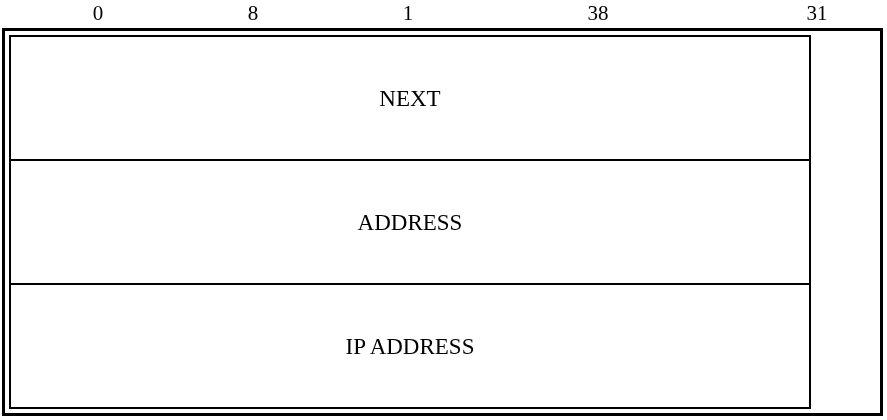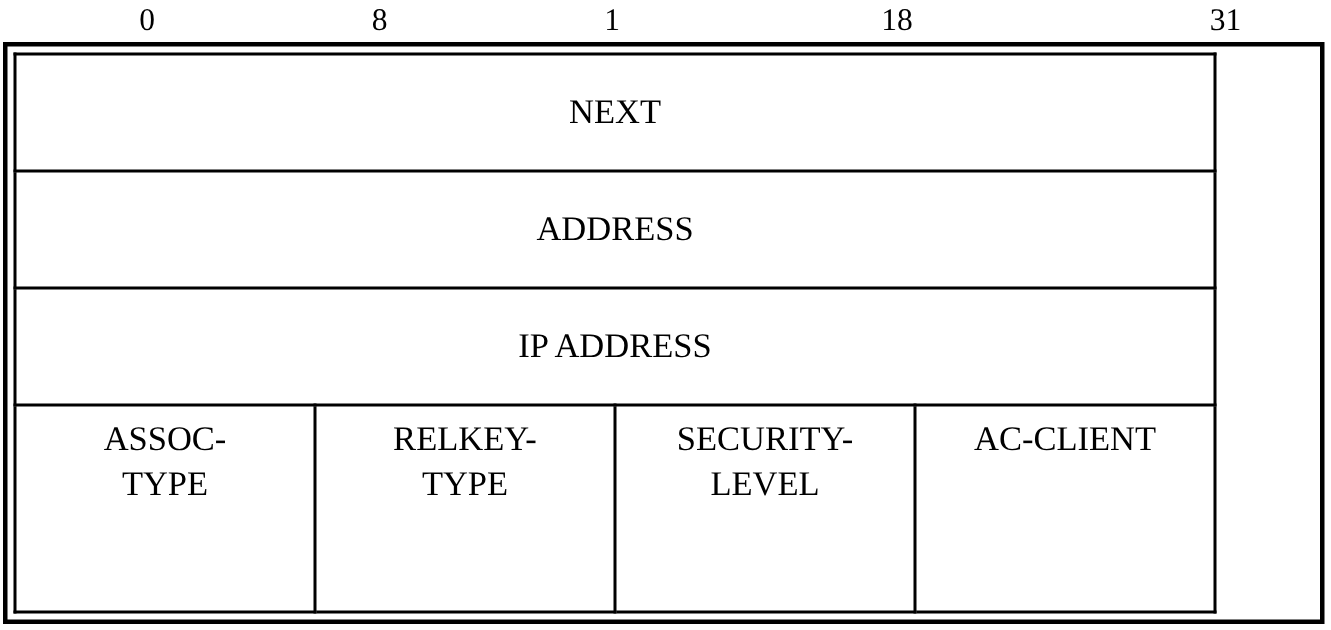--- a/index.html
+++ b/index.html
@@ -87,42 +87,33 @@
 </style>
 </head>
 <body>
 
 <div id="diagram-root">
 
   <div class="bit-ruler">
     <span class="bit-tick" style="left: 98px;">0</span>
     <span class="bit-tick" style="left: 253px;">8</span>
     <span class="bit-tick" style="left: 408px;">1</span>
-    <span class="bit-tick" style="left: 598px;">18</span>
+    <span class="bit-tick" style="left: 598px;">38</span>
     <span class="bit-tick" style="left: 775px; margin-left: 42px;">31</span>
   </div>
 
   <div class="frame-outer"></div>
 
   <table class="field-table">
     <tbody>
       <tr class="single-row">
         <td colspan="4">NEXT</td>
       </tr>
       <tr class="single-row">
         <td colspan="4">ADDRESS</td>
       </tr>
       <tr class="single-row">
         <td colspan="4">IP ADDRESS</td>
       </tr>
-      <tr class="split-row">
-        <td>ASSOC-
-TYPE</td>
-        <td>RELKEY-
-TYPE</td>
-        <td>SECURITY-
-LEVEL</td>
-        <td>AC-CLIENT</td>
-      </tr>
     </tbody>
   </table>
 
 </div>
 
 </body></html>

